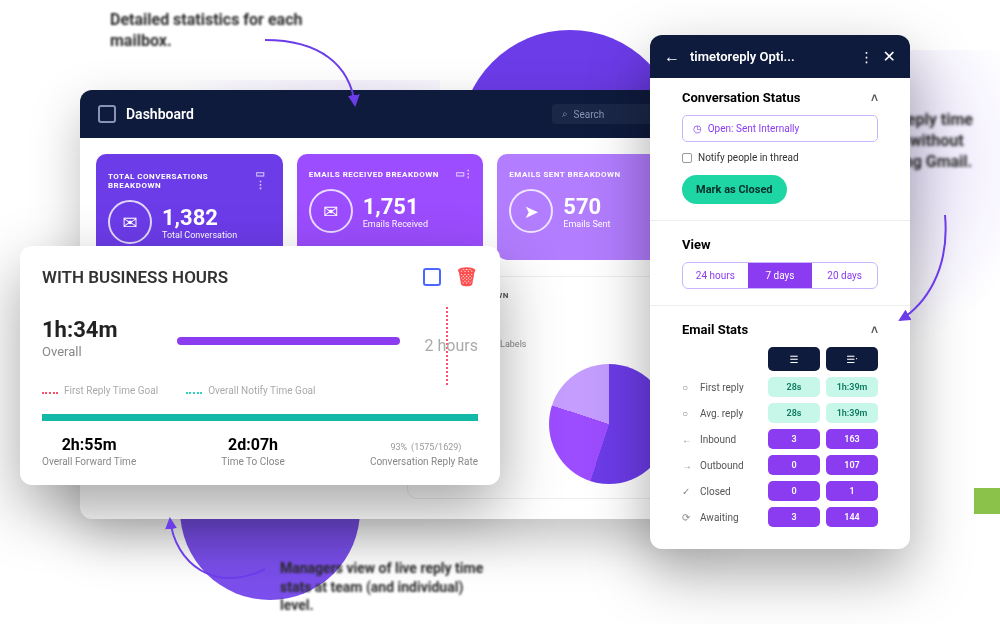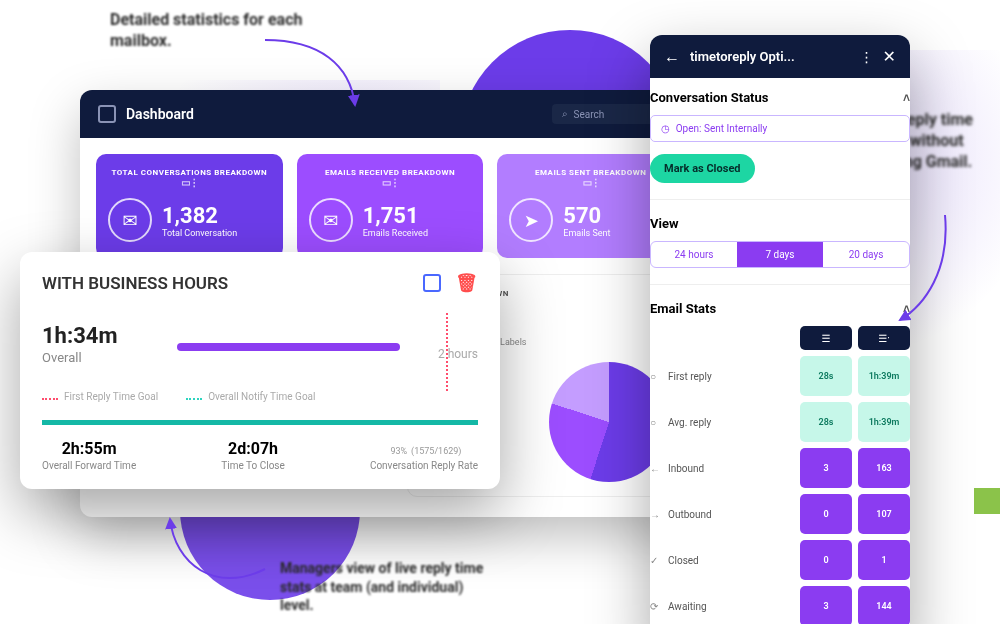--- a/index.html
+++ b/index.html
@@ -22,88 +22,88 @@
   .arrow-svg{position:absolute;z-index:6;}
 
   
   .dash{position:absolute;top:90px;left:80px;width:620px;background:#fff;border-radius:12px;box-shadow:0 20px 50px rgba(0,0,0,.25);z-index:2;overflow:hidden;}
   .dash .titlebar{background:#0f1b3d;color:#fff;padding:14px 18px;display:flex;align-items:center;gap:10px;}
   .dash .title-icon{width:18px;height:18px;border:2px solid #8a93b5;border-radius:3px;}
   .dash .title-text{font-size:14px;font-weight:600;flex:1;}
   .dash .search{background:#1a2747;border-radius:4px;padding:4px 10px;font-size:10px;color:#8a93b5;width:130px;display:flex;align-items:center;gap:6px;}
   .dash .cards{display:flex;gap:14px;padding:16px;}
   .card{flex:1;border-radius:10px;color:#fff;padding:14px 12px 16px;}
-  .card .hdr{font-size:8px;letter-spacing:.5px;font-weight:700;display:flex;justify-content:space-between;align-items:center;flex-direction:column;}
+  .card .hdr{font-size:8px;letter-spacing:.5px;font-weight:700;display:flex;justify-content:space-between;align-items:flex-end;}
   .card .hdr-actions{font-size:10px;opacity:.7;letter-spacing:-2px;}
   .card .body{display:flex;align-items:center;gap:10px;margin-top:10px;}
   .card .circ{width:44px;height:44px;border:2px solid rgba(255,255,255,.8);border-radius:50%;display:flex;align-items:center;justify-content:center;font-size:18px;}
   .card .num{font-size:22px;font-weight:700;}
   .card .sub{font-size:9px;}
   .c-purple{background:#6c3ce9;}
   .c-violet{background:#9c4dff;}
   .c-light{background:#b27dff;}
 
   .lower{display:flex;gap:14px;padding:0 16px 20px;}
   .labels-box{flex:1;border:1px solid #eee;border-radius:10px;padding:14px;}
   .labels-head{font-size:8px;font-weight:700;color:#555;letter-spacing:.5px;}
   .labels-row{display:flex;align-items:center;gap:12px;margin-top:10px;}
   .tag-circ{width:44px;height:44px;border:2px solid #e6d9ff;border-radius:50%;display:flex;align-items:center;justify-content:center;color:#9c4dff;font-size:18px;}
   .labels-num{font-size:20px;font-weight:700;}
   .labels-sub{font-size:9px;color:#888;}
   .pie{width:120px;height:120px;border-radius:50%;margin-left:auto;
        background:conic-gradient(#6c3ce9 0 55%,#9c4dff 55% 80%,#c49dff 80% 100%);margin-top:10px;}
 
   
-  .bh{position:absolute;top:252px;left:20px;width:480px;background:#fff;border-radius:12px;
+  .bh{position:absolute;top:246px;left:20px;width:480px;background:#fff;border-radius:12px;
       box-shadow:0 24px 60px rgba(0,0,0,.35);padding:20px 22px 18px;z-index:4;}
   .bh h2{font-size:17px;font-weight:600;color:#333;display:flex;align-items:center;}
   .bh .top-icons{margin-left:auto;display:flex;gap:14px;align-items:center;}
   .bh .cal{width:18px;height:18px;border:2px solid #4a68ff;border-radius:3px;}
   .bh .trash{color:#ff4d4d;font-size:18px;}
   .row{margin-top:18px;}
   .row .big{font-size:22px;font-weight:700;color:#222;}
   .row .lbl{font-size:13px;color:#888;margin-top:2px;}
   .bar-wrap{position:relative;height:8px;margin-top:-22px;margin-left:135px;}
   .bar{position:absolute;height:8px;background:#8b3cf1;border-radius:4px;}
   .goal{position:absolute;top:-30px;bottom:-40px;right:30px;width:0;border-right:2px dotted #ff4d6d;}
-  .axis-end{position:absolute;right:0;bottom:-10px;font-size:12px;color:#aaa;}
+  .axis-end{position:absolute;right:0;bottom:-10px;font-size:16px;color:#aaa;}
   .legend{display:flex;gap:28px;margin-top:40px;font-size:10px;color:#aaa;}
   .legend .dot{display:inline-block;width:16px;border-top:2px dotted;margin-right:6px;}
   .dot.r{border-color:#ff4d6d;} .dot.t{border-color:#2dd4bf;}
-  .bh .stats{display:flex;justify-content:space-between;border-top:5px solid #14b8a6;margin-top:18px;padding-top:14px;}
+  .bh .stats{display:flex;justify-content:space-between;border-top:7px solid #14b8a6;margin-top:18px;padding-top:14px;}
   .bh .stat{text-align:center;}
   .bh .stat .big2{font-size:16px;font-weight:700;}
   .bh .stat .big2 span{font-size:9px;font-weight:400;color:#999;margin-left:4px;}
   .bh .stat .lbl2{font-size:10px;color:#888;margin-top:2px;}
 
   
   .mob{position:absolute;top:35px;right:90px;width:260px;background:#fff;border-radius:12px;
        box-shadow:0 24px 60px rgba(0,0,0,.35);z-index:5;overflow:hidden;padding-bottom:10px;}
   .mob .bar-top{background:#0f1b3d;color:#fff;padding:12px 14px;display:flex;align-items:center;gap:10px;}
   .mob .bar-top .back{font-size:16px;}
   .mob .bar-top .ttl{flex:1;font-size:13px;font-weight:600;}
   .mob .bar-top .more{letter-spacing:-1px;font-size:14px;}
   .mob .bar-top .x{font-size:16px;}
-  .mob .sec{padding:12px 0;}
+  .mob .sec{padding:12px 32px;}
   .sec-hdr{display:flex;justify-content:space-between;align-items:center;font-size:13px;font-weight:700;}
   .sec-hdr .chev{font-size:12px;color:#555;}
   .pill{border:1px solid #c9b6ff;color:#8b3cf1;border-radius:5px;padding:7px 10px;font-size:10px;margin-top:10px;display:flex;align-items:center;gap:6px;}
   .check-line{font-size:10px;color:#333;margin-top:10px;display:flex;align-items:center;gap:6px;}
   .cbox{width:10px;height:10px;border:1px solid #999;border-radius:2px;}
   .mark{background:#1dd6a3;color:#052e2b;font-size:11px;font-weight:700;border-radius:16px;padding:8px 14px;margin-top:12px;display:inline-block;}
   .seg{display:flex;border:1px solid #c9b6ff;border-radius:6px;overflow:hidden;margin-top:10px;}
   .seg div{flex:1;text-align:center;font-size:10px;padding:7px 0;color:#8b3cf1;}
   .seg .on{background:#8b3cf1;color:#fff;}
   .mob .divider{height:1px;background:#eee;margin:4px 0;}
 
   .stats-head{display:flex;gap:6px;justify-content:flex-end;margin-top:10px;}
   .stats-head div{background:#0f1b3d;color:#fff;border-radius:5px;width:52px;height:24px;font-size:10px;display:flex;align-items:center;justify-content:center;}
   .srow{display:flex;align-items:center;margin-top:6px;gap:6px;}
   .srow .nm{flex:1;font-size:10px;color:#555;display:flex;align-items:center;gap:6px;}
-  .srow .c{width:52px;height:40px;border-radius:5px;font-size:9px;display:flex;align-items:center;justify-content:center;font-weight:600;}
+  .srow .c{width:52px;height:20px;border-radius:5px;font-size:9px;display:flex;align-items:center;justify-content:center;font-weight:600;}
   .c.teal{background:#c6f7e9;color:#0d7a5f;}
   .c.pur{background:#8b3cf1;color:#fff;}
   .sicon{font-size:10px;color:#888;width:12px;}
 </style>
 </head>
 <body>
 
 <div class="blob"></div>
 <div class="blob2"></div>
 <div class="spray"></div>
@@ -255,20 +255,24 @@
 
   <div class="sec">
     <div class="sec-hdr">
       <span>Conversation Status</span>
       <span class="chev">˄</span>
     </div>
     <div class="pill">
       <span>◷</span>
       <span>Open: Sent Internally</span>
     </div>
+    <div class="check-line">
+      <span class="cbox"></span>
+      <span>Notify people in thread</span>
+    </div>
     <div class="mark">Mark as Closed</div>
   </div>
 
   <div class="divider"></div>
   <div class="sec">
     <div class="sec-hdr">
         <span>View</span>
       </div>
     <div class="seg">
       <div>24 hours</div>

